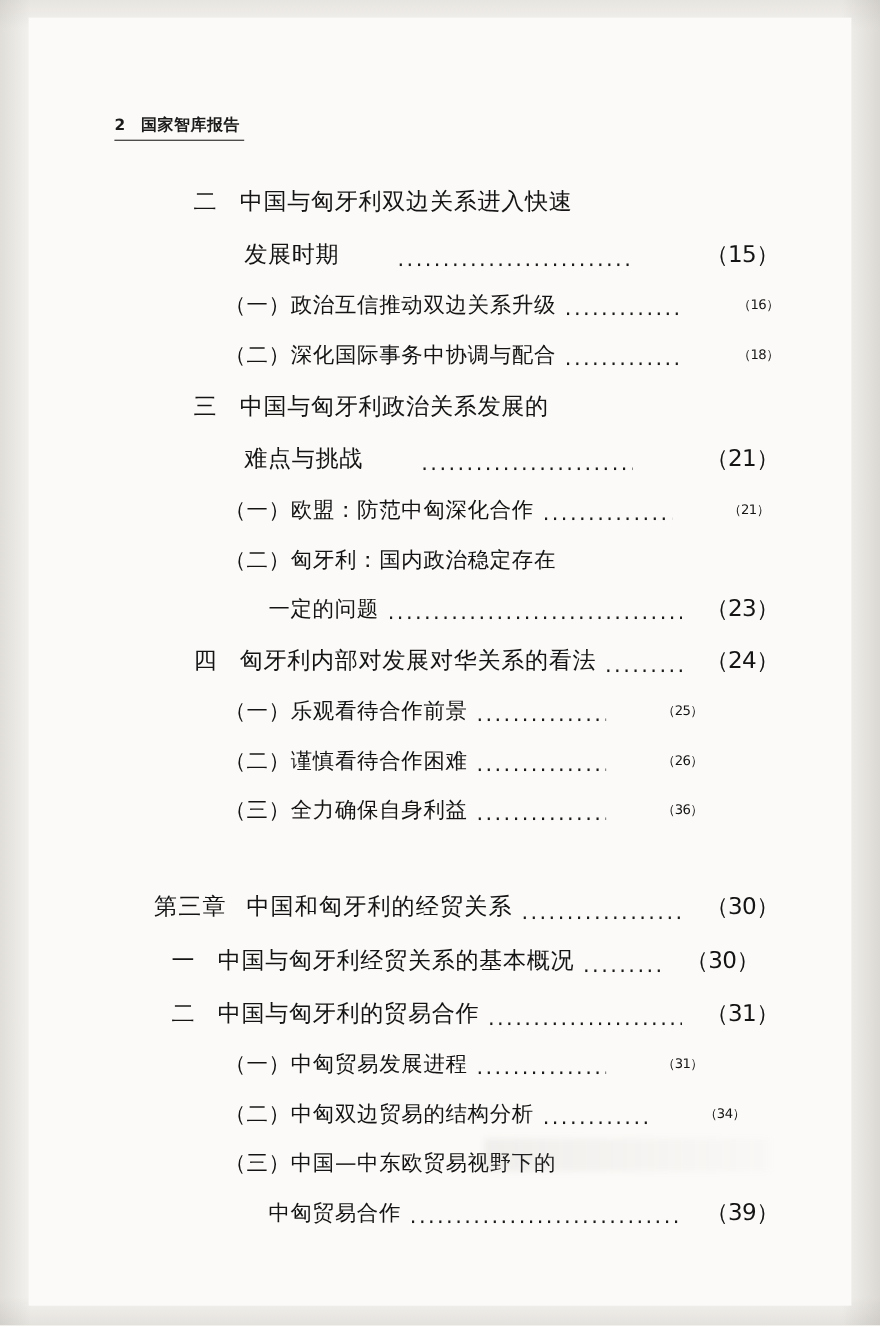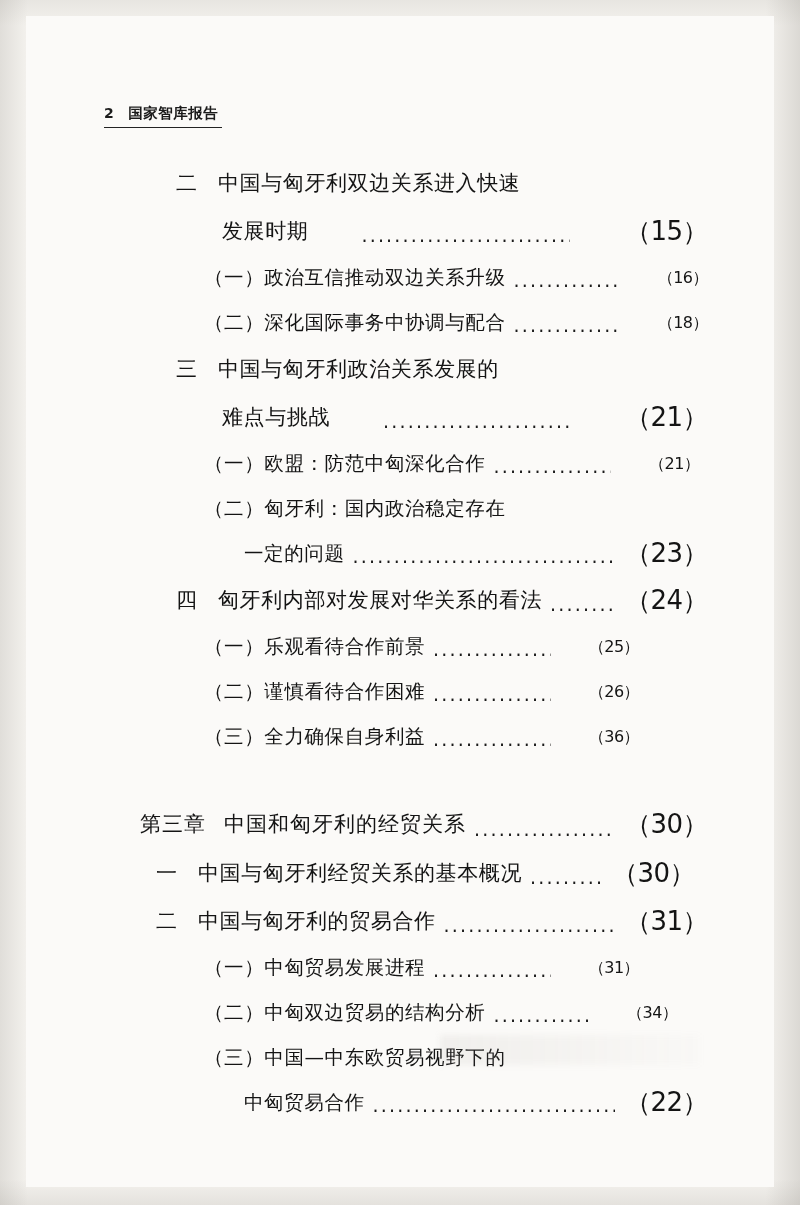--- a/index.html
+++ b/index.html
@@ -143,28 +143,28 @@
   .leader.short {
     max-width: 118px;
   }
   .leader.shorter {
     max-width: 96px;
   }
   .leader.tiny {
     max-width: 72px;
   }
   .pageno {
-    font-size: 26px;
+    font-size: 21px;
     flex: 0 0 auto;
     padding-left: 4px;
     min-width: 78px;
     text-align: right;
     letter-spacing: -0.5px;
   }
-  .lvl2 .pageno { font-size: 16px; }
+  .lvl2 .pageno { font-size: 12px; }
   .spacer-block { height: 40px; }
 
   
   .smudge {
     position: absolute;
     right: 100px;
     bottom: 140px;
     width: 260px;
     height: 30px;
     background: linear-gradient(to right, rgba(150,145,138,0.10), rgba(150,145,138,0.02));
@@ -287,18 +287,18 @@
       <span class="title-text">（二）中匈双边贸易的结构分析</span>
       <span class="leader shorter"></span>
       <span class="pageno">（34）</span>
     </div>
     <div class="entry lvl2">
       <span class="title-text">（三）中国—中东欧贸易视野下的</span>
     </div>
     <div class="entry cont2">
       <span class="title-text">中匈贸易合作</span>
       <span class="leader"></span>
-      <span class="pageno">（22）</span>
+      <span class="pageno">（39）</span>
     </div>
   </div>
 
   <div class="smudge"></div>
 </div>
 
 </body></html>

